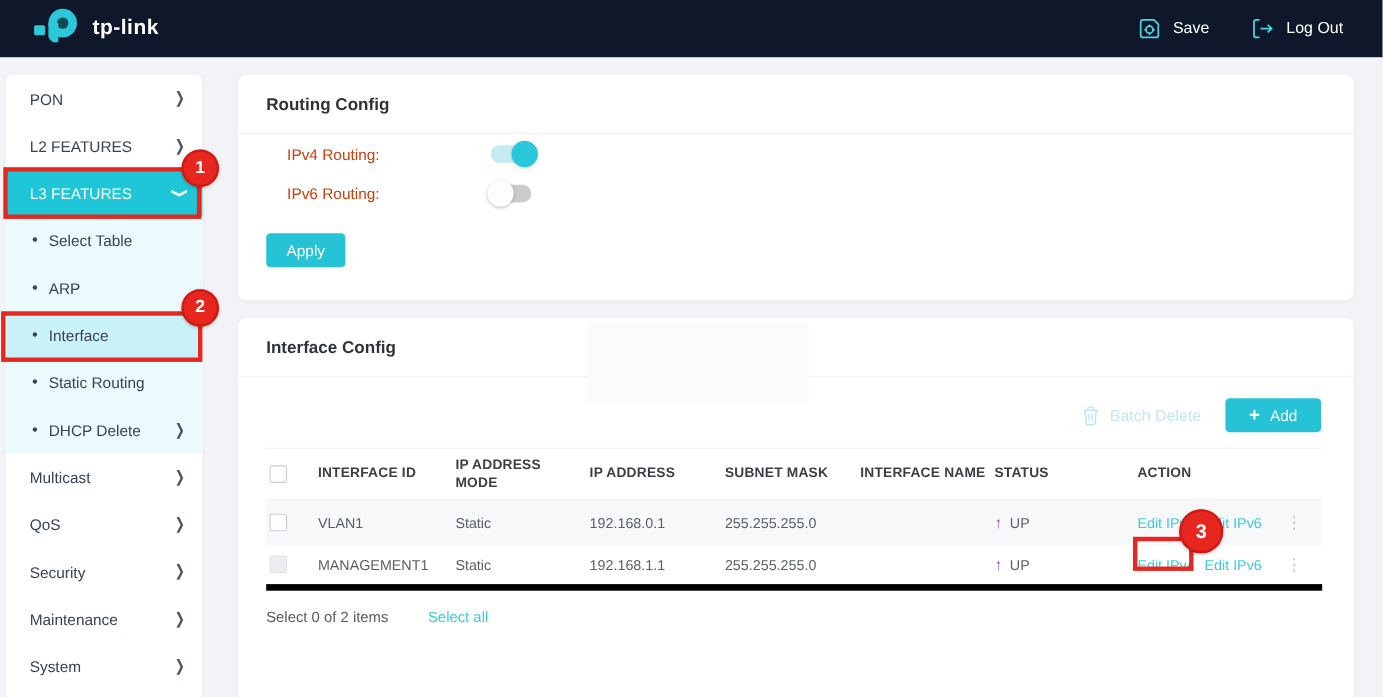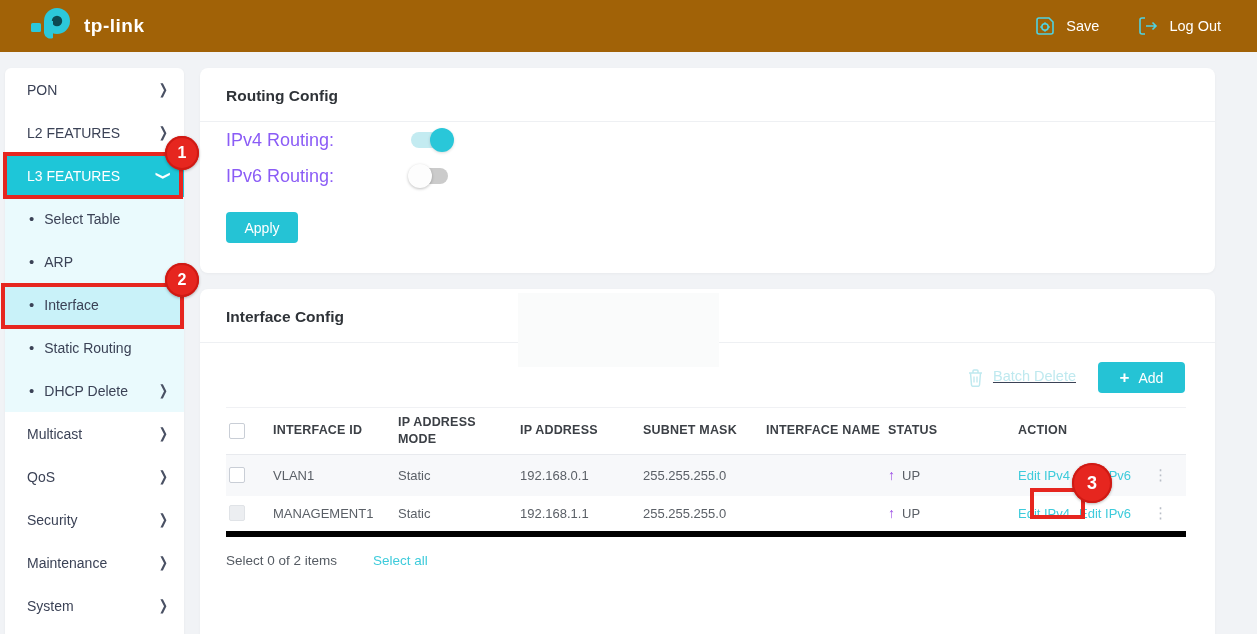--- a/index.html
+++ b/index.html
@@ -7,21 +7,21 @@
   body {
     font-family:"Liberation Sans", sans-serif;
     background:#f1f3f6;
     position:relative;
     overflow:hidden;
     color:#3b4256;
   }
   
   .topbar {
     position:absolute; left:0; top:0; width:1257px; height:52px;
-    background:#a16207; display:flex; align-items:center; justify-content:space-between;
+    background:#0f172a; display:flex; align-items:center; justify-content:space-between;
     padding:0 36px 0 30px;
   }
   .brand { display:flex; align-items:center; gap:10px; }
   .brand-text { color:#ffffff; font-size:19px; font-weight:bold; letter-spacing:0.5px; }
   .top-actions { display:flex; align-items:center; gap:38px;justify-content:center; }
   .top-action { display:flex; align-items:center; gap:10px; cursor:pointer; }
   .top-action span.lbl { color:#ffffff; font-size:14.5px; }
   
   .sidebar {
     position:absolute; left:5px; top:68px; width:179px; height:566px;
@@ -39,52 +39,52 @@
   .submenu { background:#eafafd; }
   .sub-item {
     height:43px; display:flex; align-items:center; gap:10px;
     padding:0 16px 0 24px; font-size:14px; color:#3b4256; cursor:pointer;
   }
   .sub-item .bullet { font-size:15px; color:#3b4256; line-height:1; }
   .sub-item .chev { margin-left:auto; font-size:11px; color:#4a5164; transform:scaleY(1.3); }
   .sub-item.active-sub { background:#c9f2f9; }
   
   .card {
-    position:absolute; left:200px; width:1015px; background:#ffffff;
+    position:absolute; left:216px; width:1015px; background:#ffffff;
     border-radius:8px; box-shadow:0 1px 3px rgba(0,0,0,0.04);
   }
   .card1 { top:68px; height:205px; }
   .card2 { top:289px; height:418px; }
   .card-title {
     font-size:15.5px; font-weight:bold; color:#2f3338;
     padding:19px 0 16px 26px;
   }
   .card-divider { height:1px; background:#eef0f3; }
   
   .field-row { display:flex; align-items:center; height:36px; padding-left:26px; }
   .field-row:first-of-type { margin-top:12px; }
-  .field-label { width:185px; font-size:18px; color:#8b5cf6; }
+  .field-label { width:185px; font-size:14px; color:#c2410c;margin-left:19px; }
   .toggle { position:relative; width:40px; height:16px; border-radius:8px; cursor:pointer; }
   .toggle.on { background:#c3ebf1; }
   .toggle.on .knob {
     position:absolute; right:-3px; top:-4px; width:24px; height:24px; border-radius:50%;
     background:#29c7d9; box-shadow:0 1px 3px rgba(0,0,0,0.15);
   }
   .toggle.off { background:#cbcbcb; width:37px; }
   .toggle.off .knob {
     position:absolute; left:-3px; top:-4px; width:24px; height:24px; border-radius:50%;
     background:#fdfdfd; box-shadow:0 1px 3px rgba(0,0,0,0.25);
   }
   .apply-btn {
     margin:18px 0 0 26px; width:72px; height:31px; border:none; border-radius:4px;
     background:#25c3d5; color:#ffffff; font-size:14px; font-family:inherit; cursor:pointer;
   }
   
   .toolbar { display:flex; align-items:center; justify-content:flex-end; padding:19px 30px 0 0; gap:22px; }
-  .batch-delete { display:flex; align-items:flex-start; gap:9px; cursor:default;text-decoration:underline; }
+  .batch-delete { display:flex; align-items:flex-end; gap:9px; cursor:default; }
   .batch-delete .lbl { font-size:14.5px; color:#bfe9ef; }
   .add-btn {
     width:87px; height:31px; border:none; border-radius:4px; background:#25c3d5;
     color:#ffffff; font-size:14px; font-family:inherit; cursor:pointer;
     display:flex; align-items:center; justify-content:center; gap:9px;
   }
   .add-btn .plus { font-size:17px; font-weight:bold; line-height:1; }
   
   .table { margin:14px 29px 0 26px; }
   .trow {

